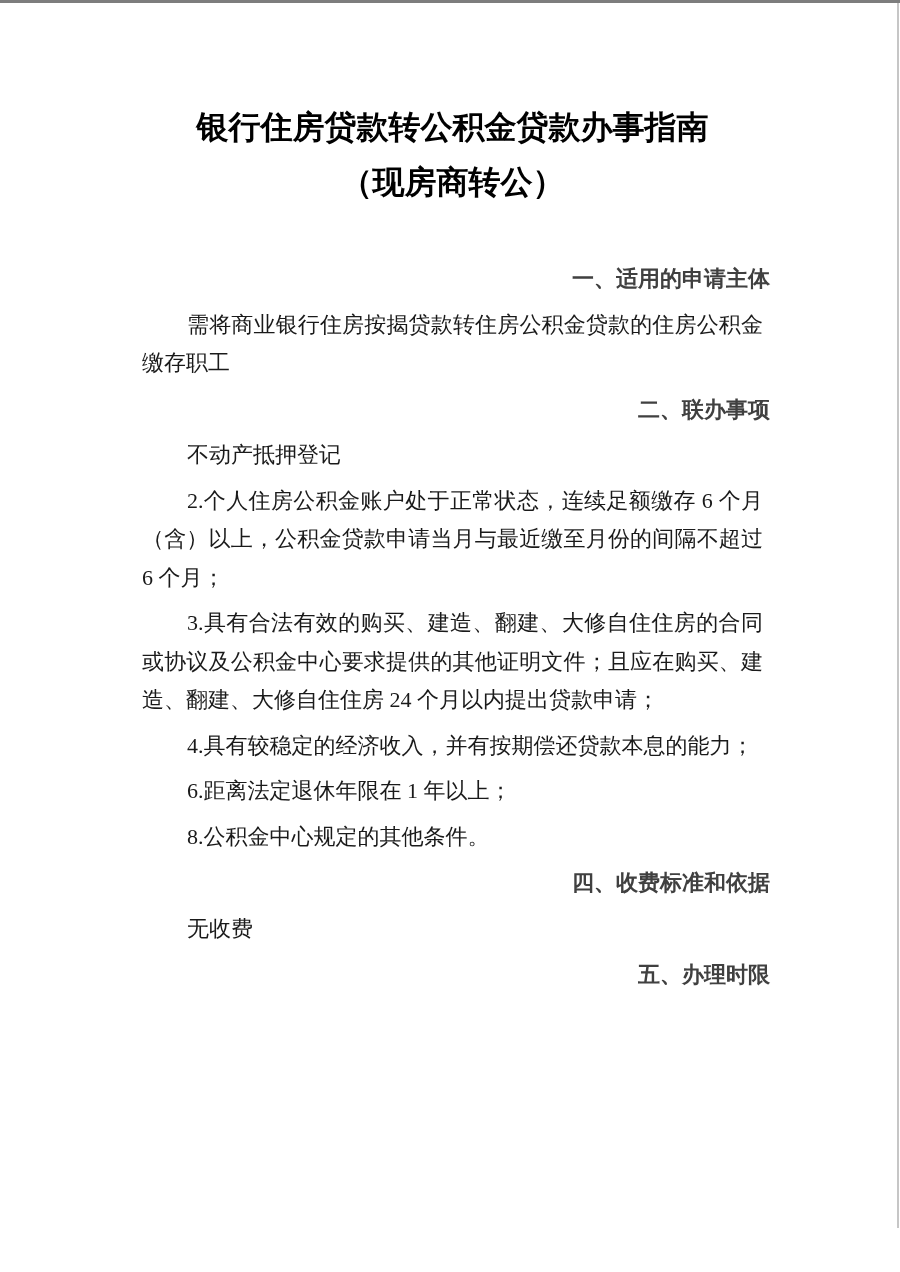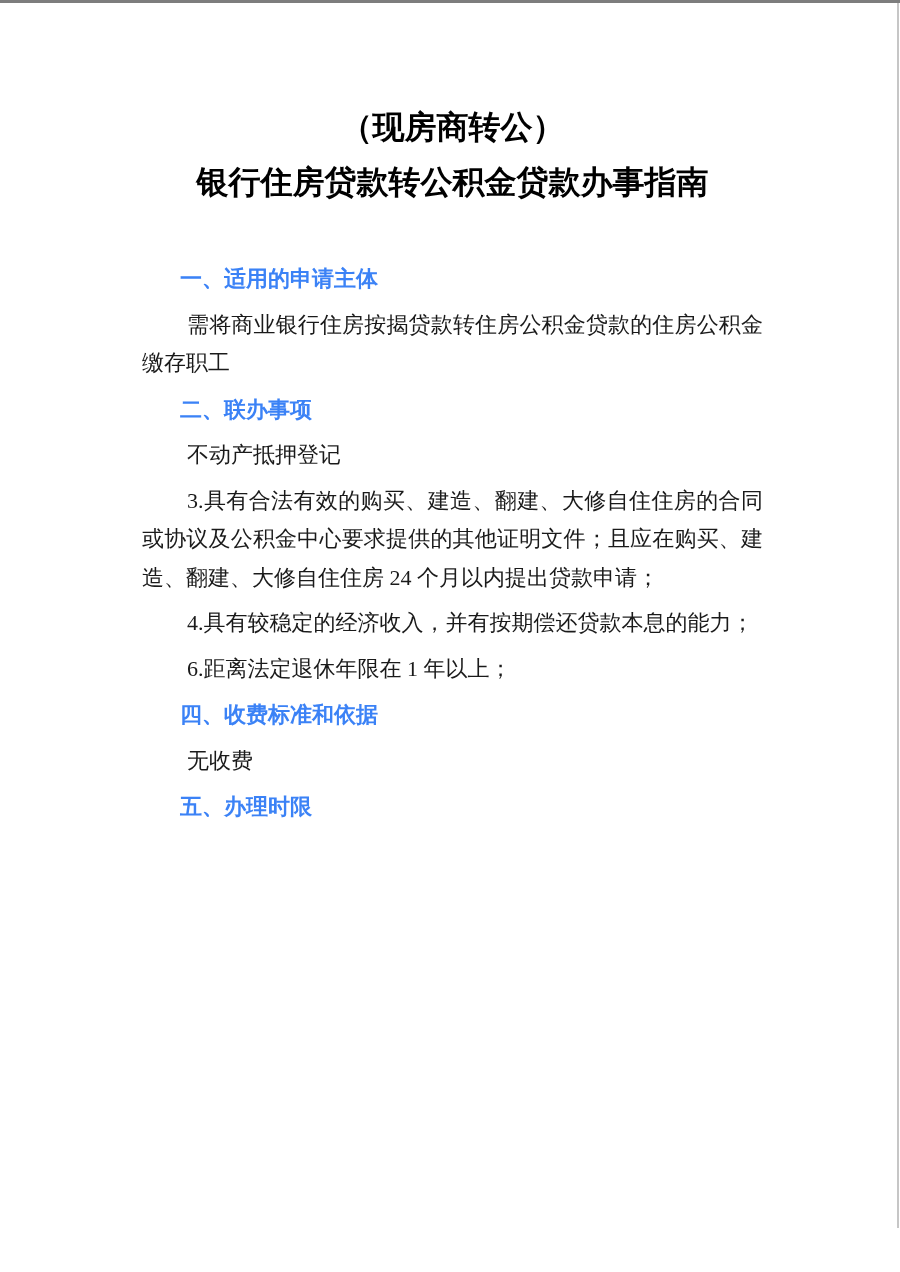--- a/index.html
+++ b/index.html
@@ -46,45 +46,48 @@
   .content {
     margin: 50px 130px 0 135px;
     font-size: 22px;
     line-height: 38.5px;
     color: #1a1a1a;
   }
   .h {
     margin: 8px 0 0 45px;
     font-family: "Liberation Sans", "DejaVu Sans", sans-serif;
     font-weight: bold;
-    color: #3b82f6;
+    color: #404040;
+    text-align: right;
   }
   .p {
     margin: 7px;
     text-indent: 45px;
     text-align: justify;
   }
 </style>
 </head>
 <body>
 
 <div class="page">
   <div class="top-edge"></div>
   <div class="right-edge"></div>
 
   <div class="title-block">
+    <p class="line">银行住房贷款转公积金贷款办事指南</p>
     <p class="line">（现房商转公）</p>
-    <p class="line">银行住房贷款转公积金贷款办事指南</p>
   </div>
 
   <div class="content">
     <p class="h">一、适用的申请主体</p>
     <p class="p">需将商业银行住房按揭贷款转住房公积金贷款的住房公积金缴存职工</p>
     <p class="h">二、联办事项</p>
     <p class="p">不动产抵押登记</p>
+    <p class="p">2.个人住房公积金账户处于正常状态，连续足额缴存 6 个月（含）以上，公积金贷款申请当月与最近缴至月份的间隔不超过 6 个月；</p>
     <p class="p">3.具有合法有效的购买、建造、翻建、大修自住住房的合同或协议及公积金中心要求提供的其他证明文件；且应在购买、建造、翻建、大修自住住房 24 个月以内提出贷款申请；</p>
     <p class="p">4.具有较稳定的经济收入，并有按期偿还贷款本息的能力；</p>
     <p class="p">6.距离法定退休年限在 1 年以上；</p>
+    <p class="p">8.公积金中心规定的其他条件。</p>
     <p class="h">四、收费标准和依据</p>
     <p class="p">无收费</p>
     <p class="h">五、办理时限</p>
   </div>
 </div>
 
 </body></html>

